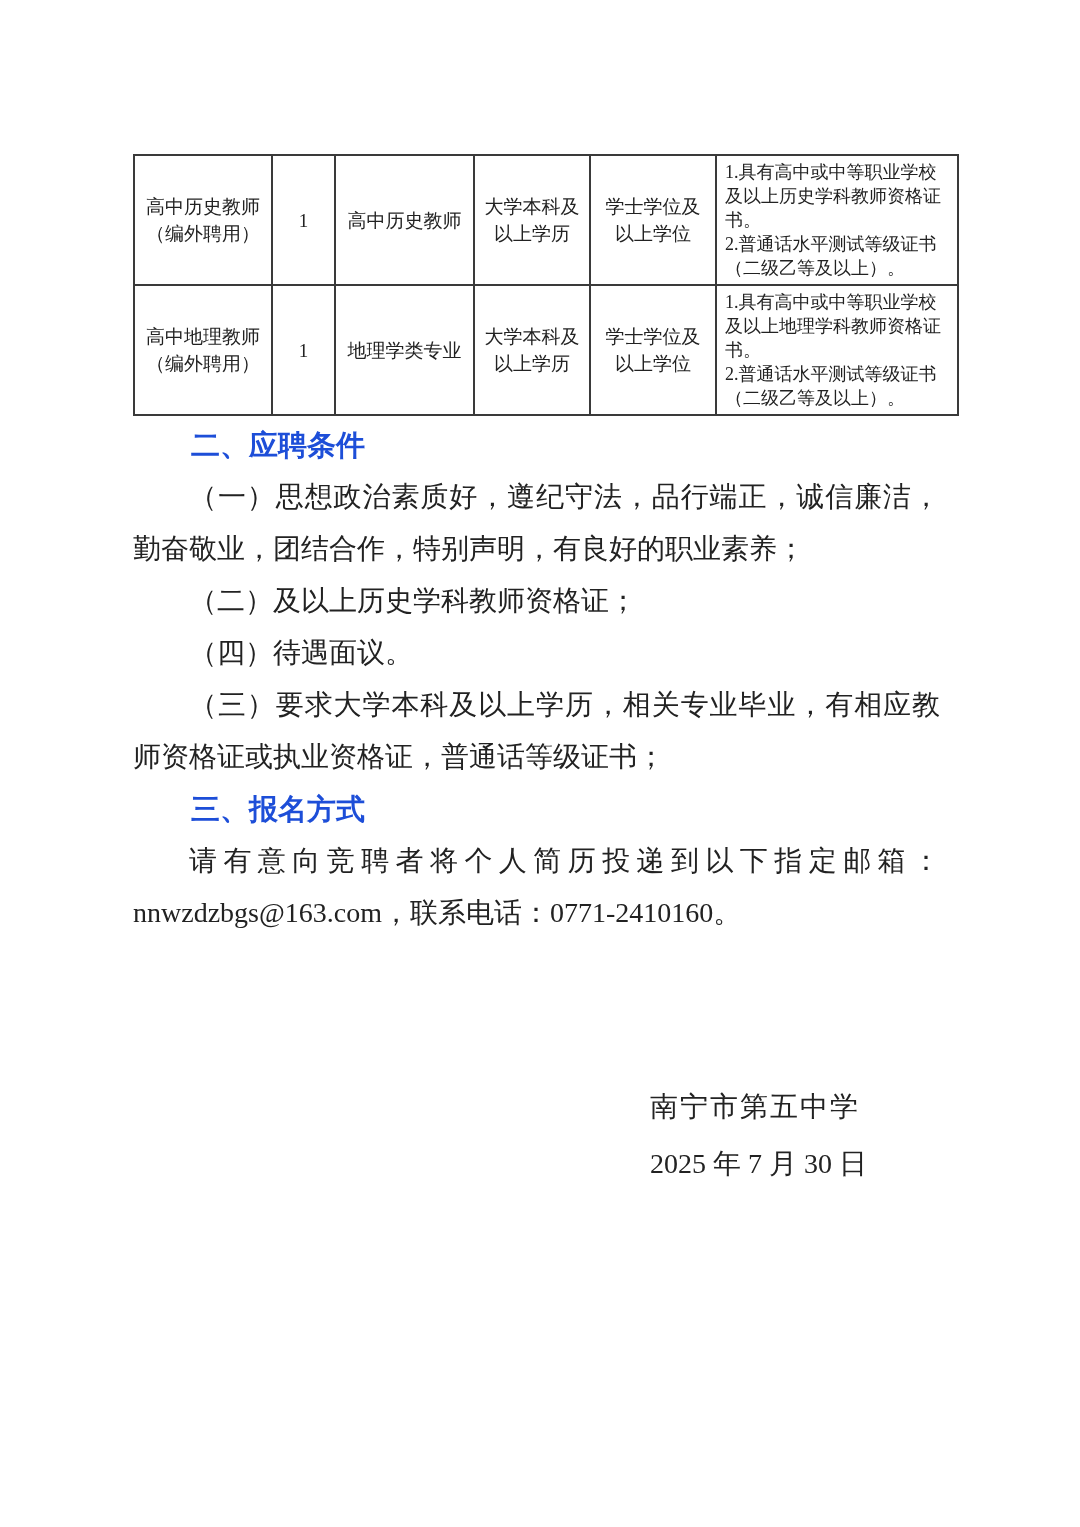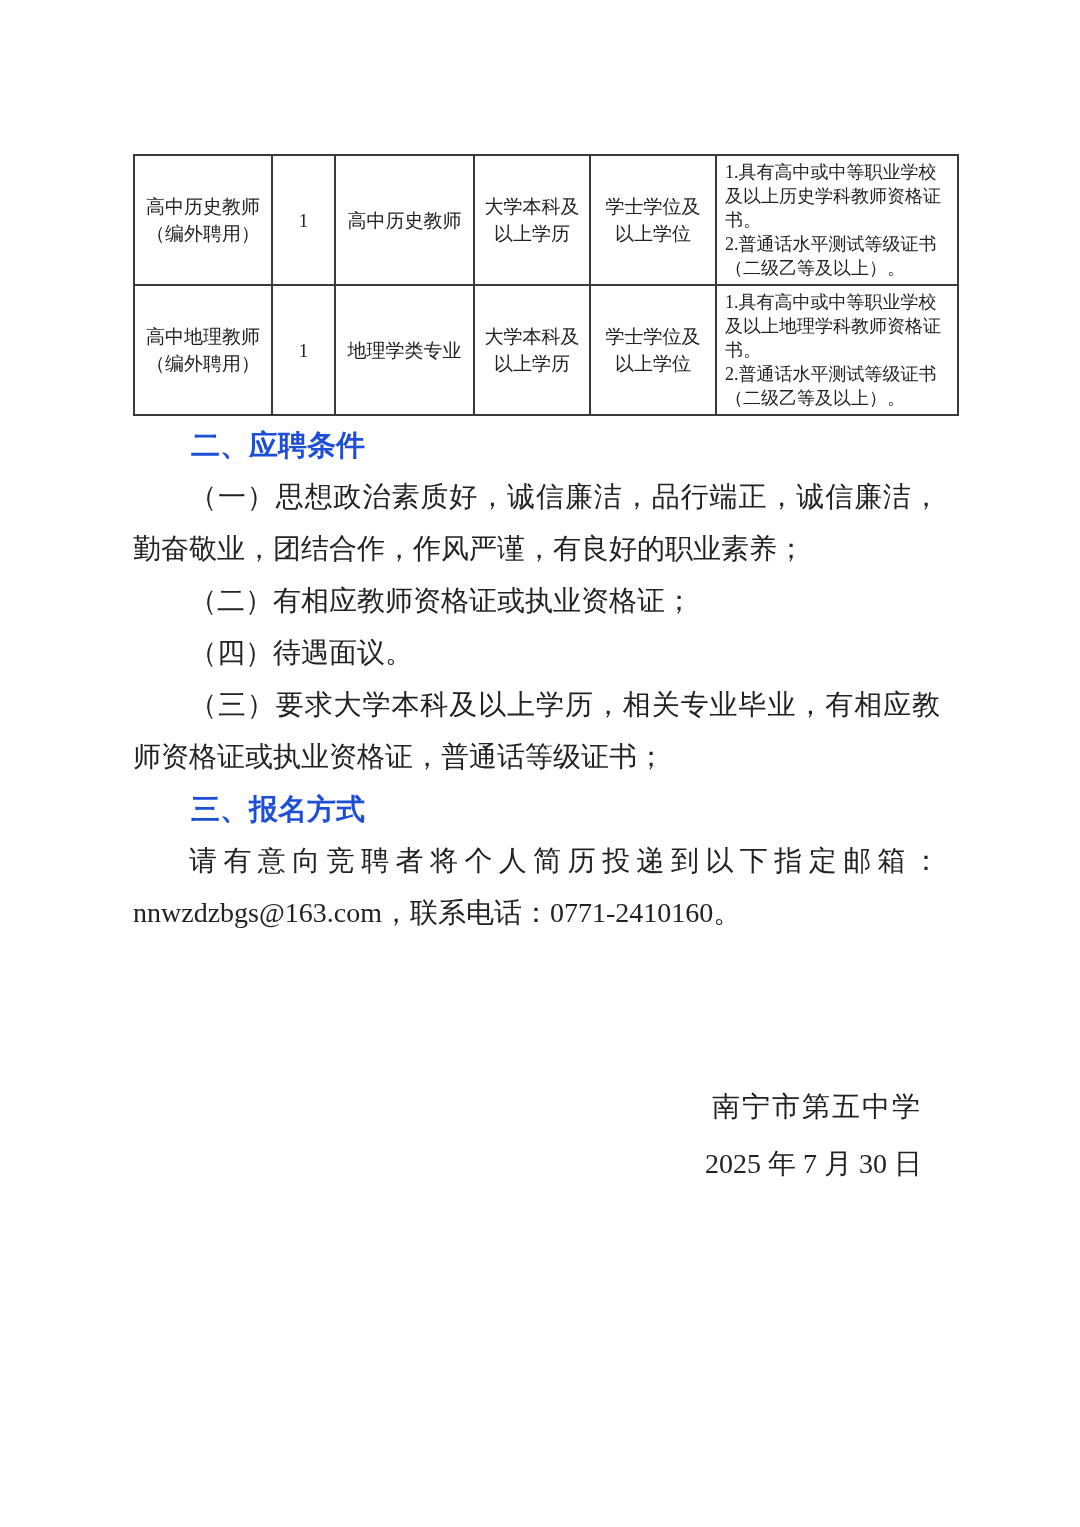--- a/index.html
+++ b/index.html
@@ -73,24 +73,24 @@
     text-align: left;
   }
   .body-text p {
     margin: 0;
     text-indent: 2em;
   }
 
   
   .signature {
     position: absolute;
-    left: 622px;
+    left: 650px;
     top: 1078px;
     width: 300px;
-    text-align: right;
+    text-align: left;
     font-size: 28px;
     line-height: 57px;
   }
   .signature .school-name {
     letter-spacing: 2px;
   }
 </style>
 </head>
 <body>
 
@@ -134,22 +134,22 @@
 及以上地理学科教师资格证
 书。
 2.普通话水平测试等级证书
 （二级乙等及以上）。</td>
       </tr>
     </tbody>
   </table>
 
   <div class="body-text">
     <h2>二、应聘条件</h2>
-    <p>（一）思想政治素质好，诚信廉洁，品行端正，诚信廉洁，勤奋敬业，团结合作，作风严谨，有良好的职业素养；</p>
-    <p>（二）有相应教师资格证或执业资格证；</p>
+    <p>（一）思想政治素质好，遵纪守法，品行端正，诚信廉洁，勤奋敬业，团结合作，特别声明，有良好的职业素养；</p>
+    <p>（二）及以上历史学科教师资格证；</p>
     <p>（四）待遇面议。</p>
     <p>（三）要求大学本科及以上学历，相关专业毕业，有相应教师资格证或执业资格证，普通话等级证书；</p>
     <h2>三、报名方式</h2>
     <p>请有意向竞聘者将个人简历投递到以下指定邮箱：nnwzdzbgs@163.com，联系电话：0771-2410160。</p>
   </div>
 
   <div class="signature">
     <div class="school-name">南宁市第五中学</div>
     <div class="sign-date">2025 年 7 月 30 日</div>
   </div>

